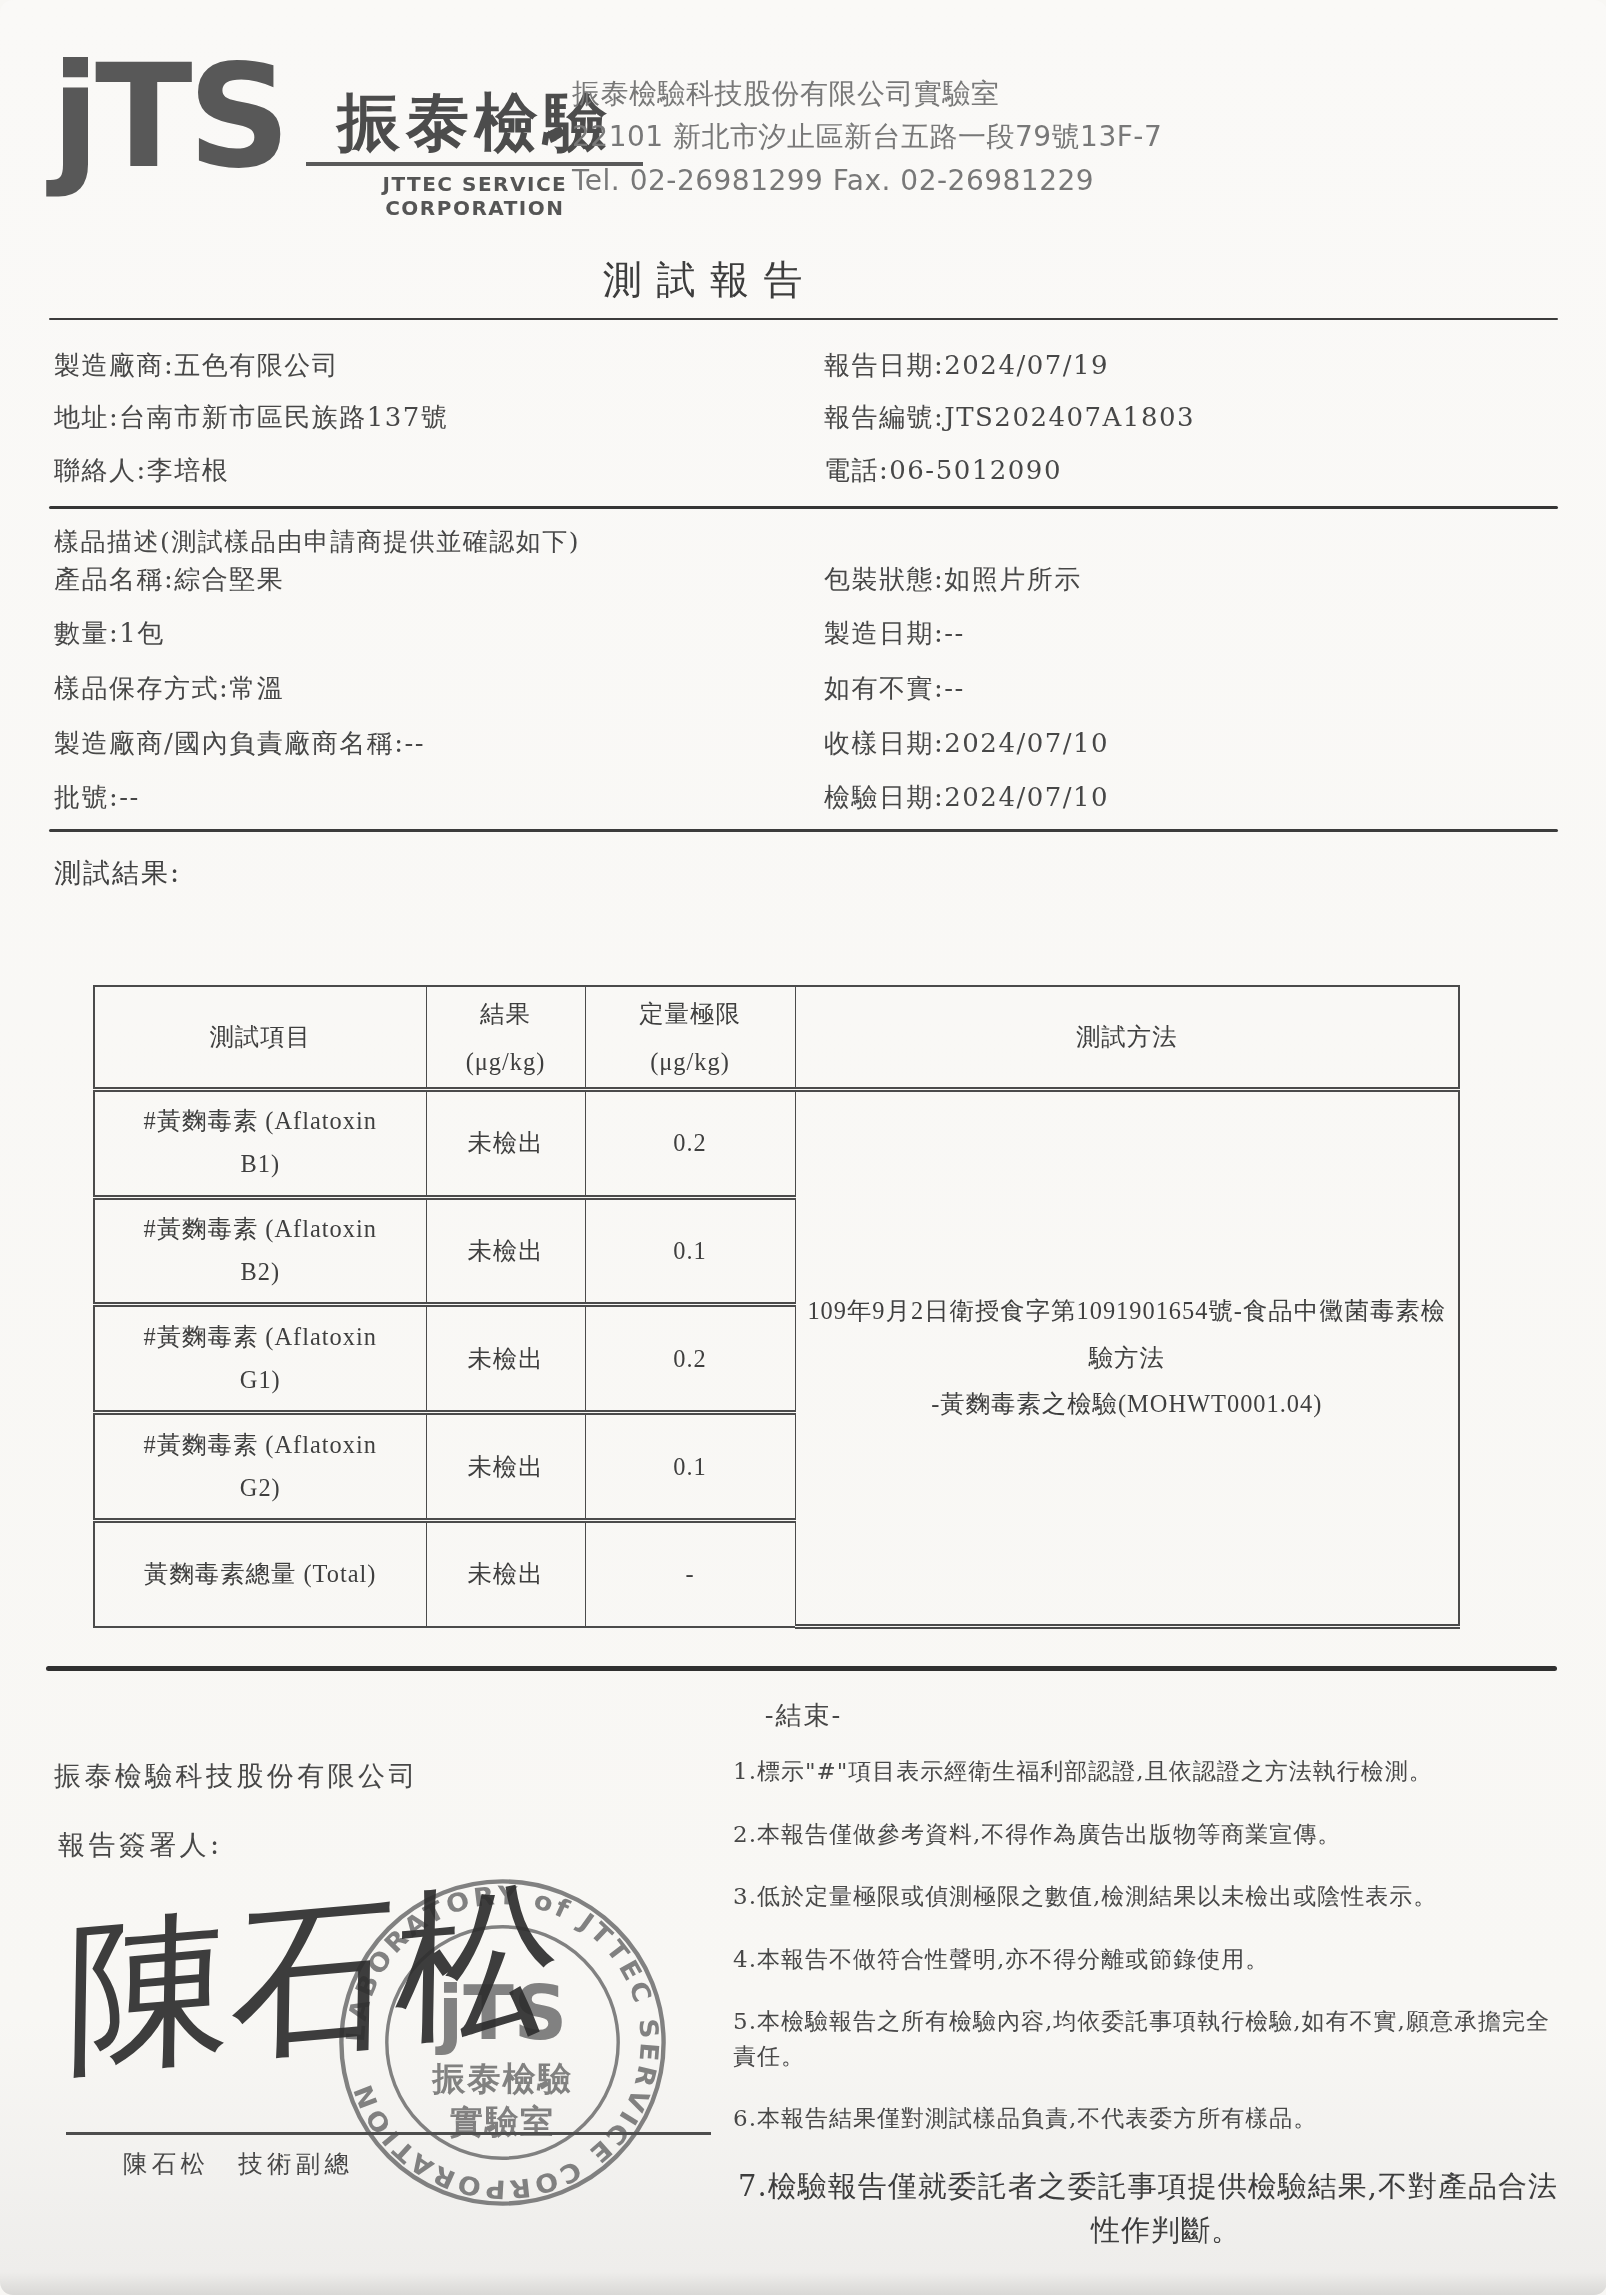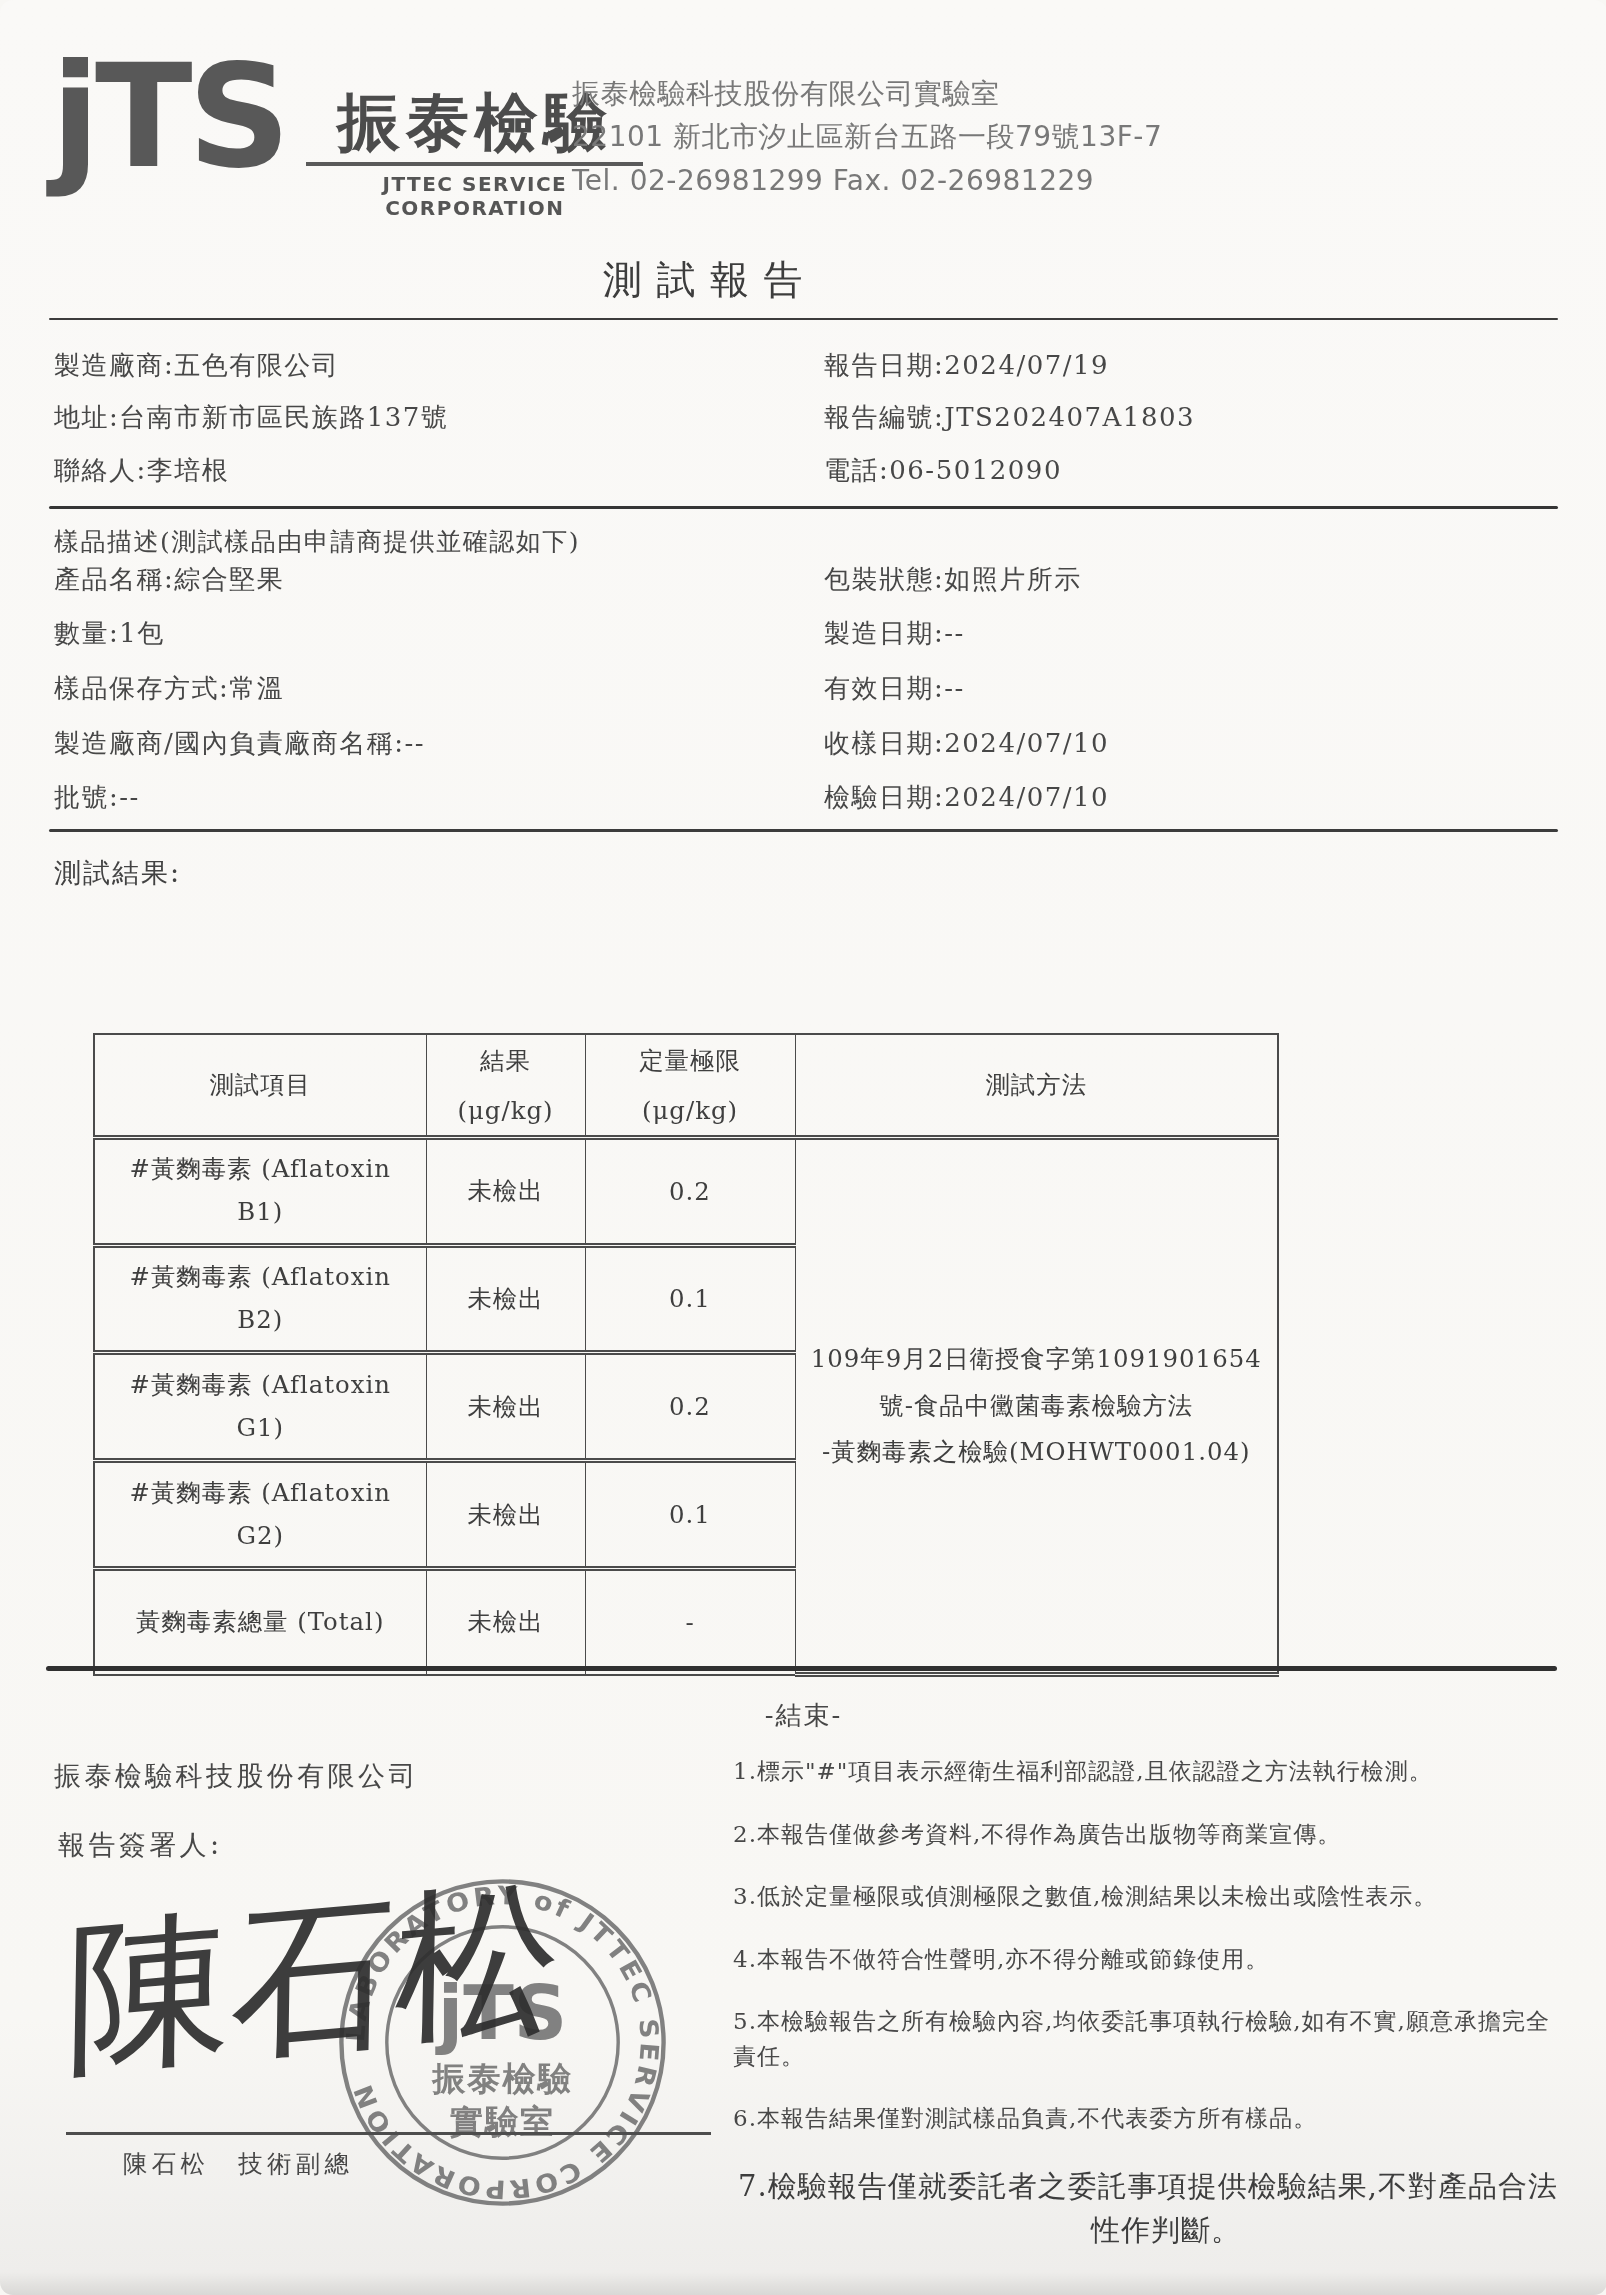--- a/index.html
+++ b/index.html
@@ -48,23 +48,23 @@
   .rule-3{left:49px;top:829px;width:1509px;height:2.9px;}
   .rule-4{left:46px;top:1666px;width:1511px;height:4.9px;background:#303030;border-radius:2.9px;}
   
   .field{position:absolute;font-size:26px;color:#474747;letter-spacing:1.5px;white-space:nowrap;}
   .f-label{color:#474747;}
   .f-value{color:#474747;}
   .section-heading{font-size:25px;color:#474747;letter-spacing:1.5px;}
   
   .results-heading{left:54px;top:855px;font-size:27px;letter-spacing:2px;color:#424242;}
   table.results-table{
-    position:absolute;left:93px;top:1033px;width:1186px;
+    position:absolute;left:93px;top:985px;width:1367px;
     border-collapse:collapse;table-layout:fixed;
-    font-size:24.4px;color:#3f3f3f;
+    font-size:24.4px;color:#3f3f3f;font-family:Liberation Serif, serif;
   }
   table.results-table th,table.results-table td{
     border:1.5px solid #4b4b4b;text-align:center;vertical-align:middle;
     padding:4.9px 9.8px;letter-spacing:1px;
   }
   table.results-table{border:2.4px solid #4b4b4b;}
   table.results-table thead th{height:90px;font-weight:500;border-bottom:5.4px double #4b4b4b;}
   table.results-table tbody td{height:93px;border-bottom:5.4px double #4b4b4b;}
   table.results-table tbody tr:last-child td{border-bottom:2.4px solid #4b4b4b;}
   .pre{white-space:pre-line;line-height:1.75;}
@@ -149,21 +149,21 @@
   <div class="field" style="left:54px;top:780px;">
     <span class="f-label">批號:</span><span class="f-value">--</span>
   </div>
   <div class="field" style="left:824px;top:562px;">
     <span class="f-label">包裝狀態:</span><span class="f-value">如照片所示</span>
   </div>
   <div class="field" style="left:824px;top:616px;">
     <span class="f-label">製造日期:</span><span class="f-value">--</span>
   </div>
   <div class="field" style="left:824px;top:671px;">
-    <span class="f-label">有效日期:</span><span class="f-value">--</span>
+    <span class="f-label">如有不實:</span><span class="f-value">--</span>
   </div>
   <div class="field" style="left:824px;top:726px;">
     <span class="f-label">收樣日期:</span><span class="f-value">2024/07/10</span>
   </div>
   <div class="field" style="left:824px;top:780px;">
     <span class="f-label">檢驗日期:</span><span class="f-value">2024/07/10</span>
   </div>
 
   <div class="abs rule rule-3"></div>
   <div class="abs results-heading">測試結果:</div>

